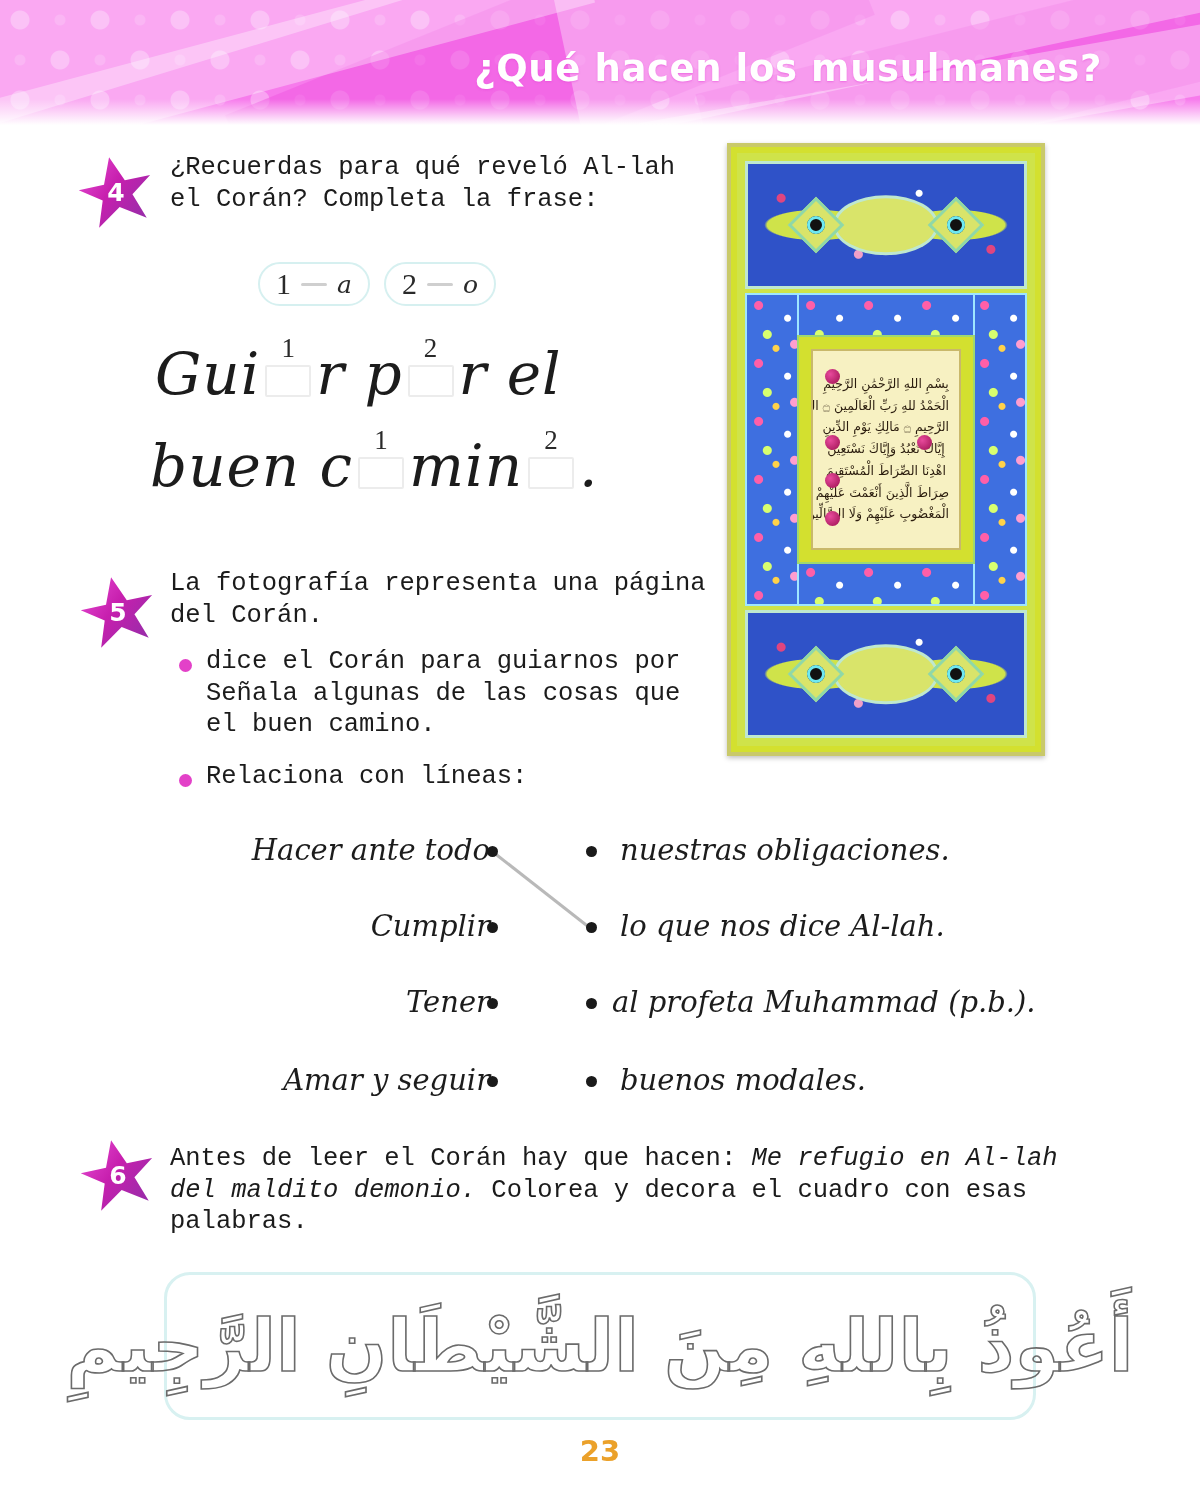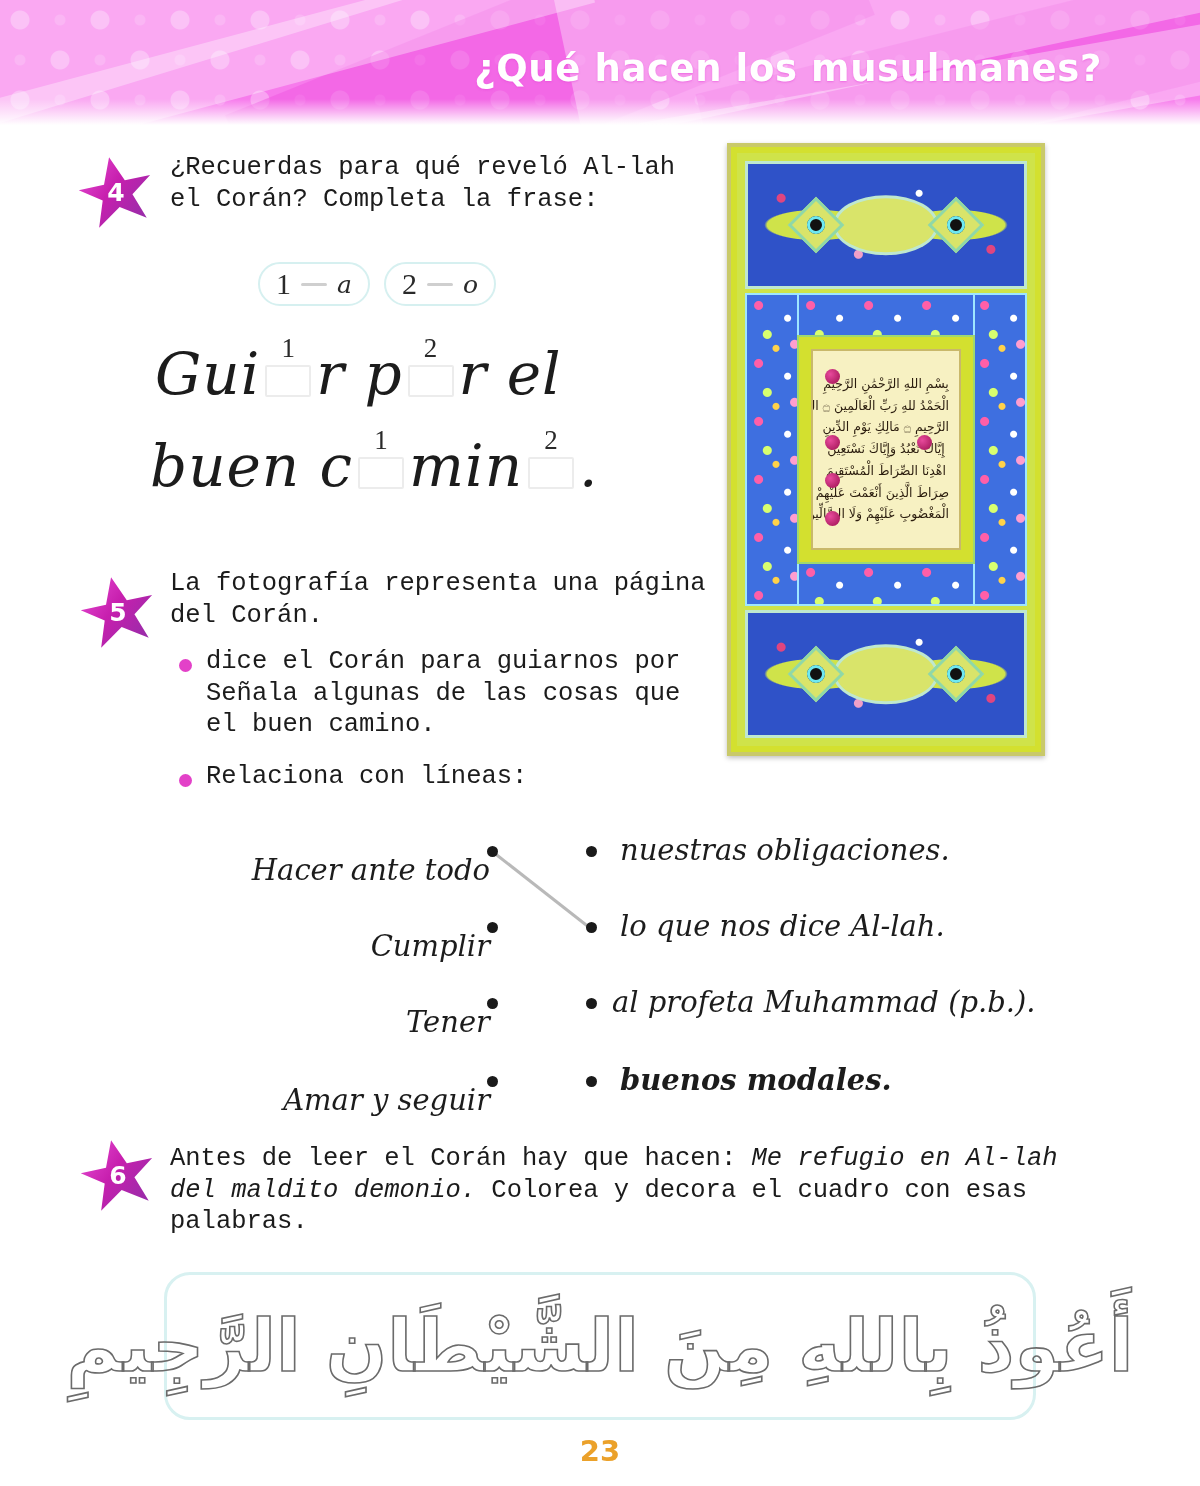--- a/index.html
+++ b/index.html
@@ -178,21 +178,21 @@
   
   .bullet{
     position:absolute;width:13px;height:13px;border-radius:50%;
     background:#e341c8;
   }
 
   
   .match-left{
     position:absolute;text-align:right;width:300px;
     font-family:"DejaVu Serif",serif;font-style:italic;font-weight:300;
-    font-size:29px;color:#1c1c1c;white-space:nowrap;margin-top:20px;
+    font-size:29px;color:#1c1c1c;white-space:nowrap;
   }
   .match-right{
     position:absolute;
     font-family:"DejaVu Serif",serif;font-style:italic;font-weight:300;
     font-size:29px;color:#1c1c1c;white-space:nowrap;
   }
   .mdot{
     position:absolute;width:11px;height:11px;border-radius:50%;background:#1a1a1a;
   }
   .connector{position:absolute;left:0;top:0;width:1200px;height:1486px;pointer-events:none;}
@@ -378,21 +378,21 @@
 <div class="match-right" style="left:620px;top:909px;">lo que nos dice Al-lah.</div>
 
 <div class="match-left" style="left:190px;top:985px;">Tener</div>
 <div class="mdot" style="left:487px;top:998px;"></div>
 <div class="mdot" style="left:586px;top:998px;"></div>
 <div class="match-right" style="left:612px;top:985px;">al profeta Muhammad (p.b.).</div>
 
 <div class="match-left" style="left:190px;top:1063px;">Amar y seguir</div>
 <div class="mdot" style="left:487px;top:1076px;"></div>
 <div class="mdot" style="left:586px;top:1076px;"></div>
-<div class="match-right" style="left:620px;top:1063px;font-weight:bold;">buenos modales.</div>
+<div class="match-right" style="left:620px;top:1063px;">buenos modales.</div>
 
 <div class="star" style="left:80px;top:1135px;">
   <svg viewBox="0 0 100 100" aria-hidden="true">
     <defs>
       <linearGradient id="g6" x1="0" y1="0" x2="1" y2="1">
         <stop offset="0%" stop-color="#e94fd6"></stop>
         <stop offset="45%" stop-color="#c71fae"></stop>
         <stop offset="100%" stop-color="#8e2fa8"></stop>
       </linearGradient>
     </defs>

